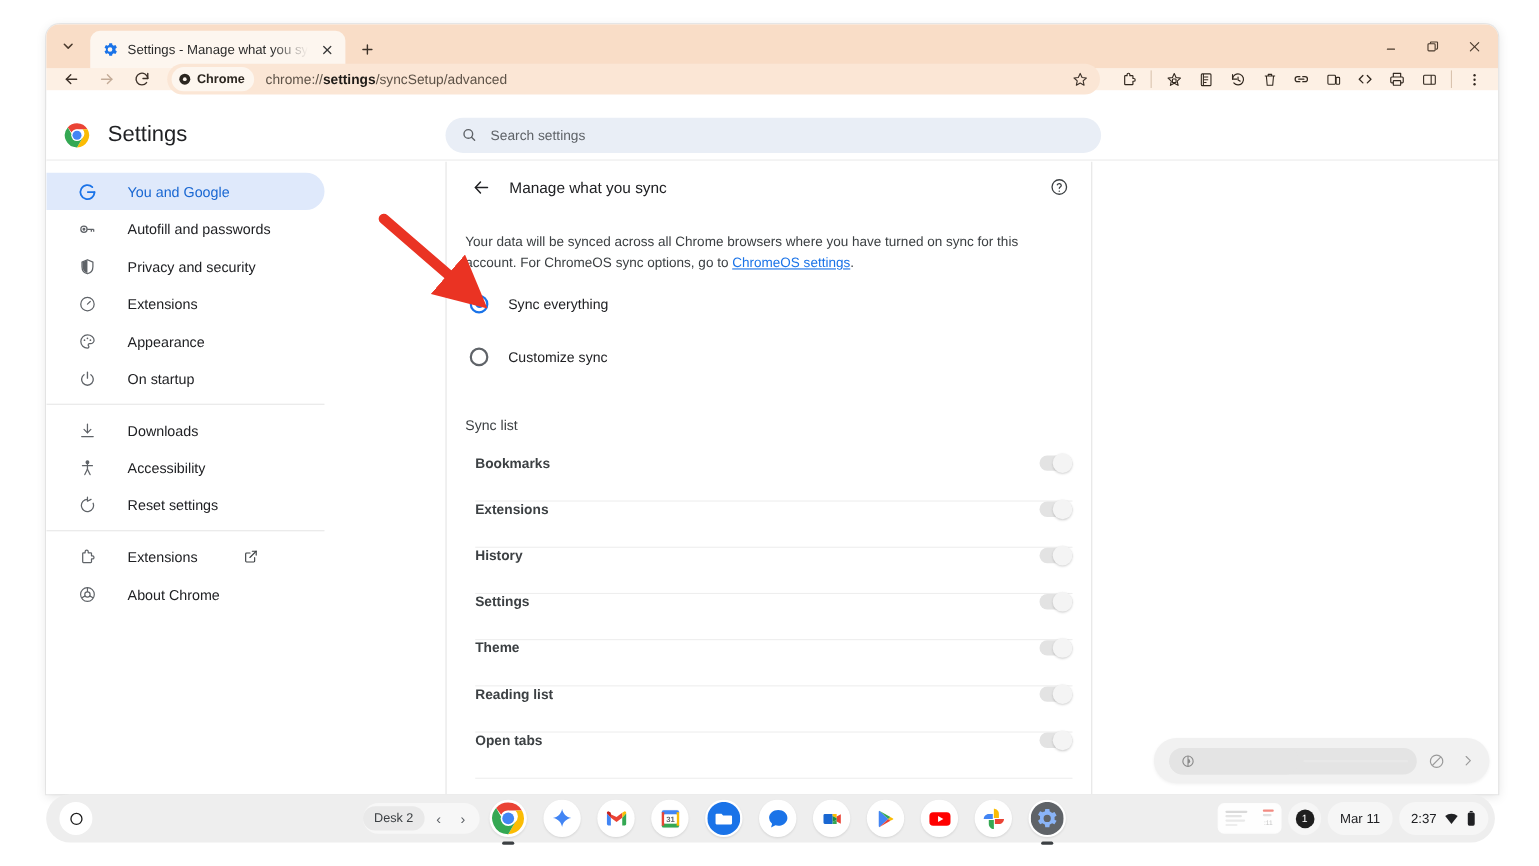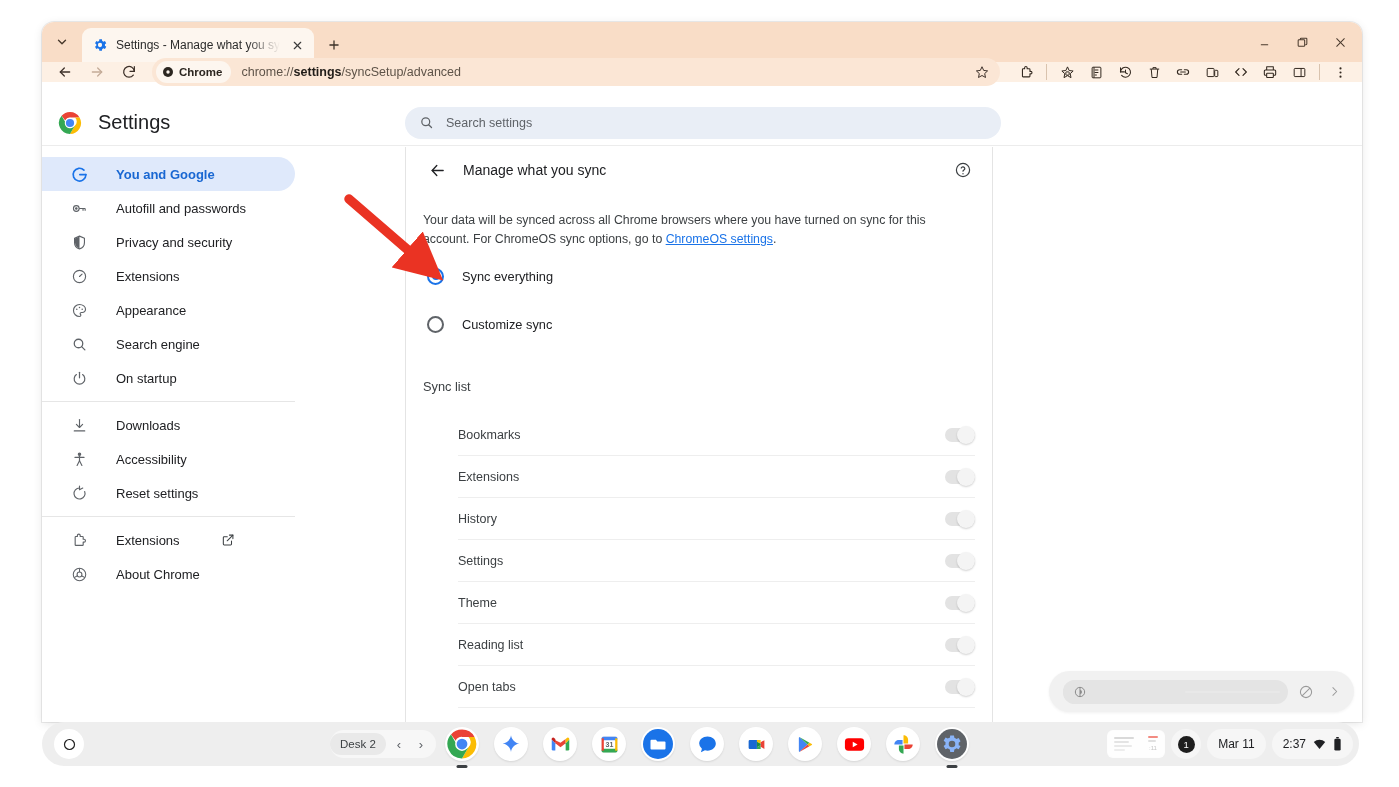--- a/index.html
+++ b/index.html
@@ -97,21 +97,21 @@
   .settings-body{position:absolute;left:0;right:0;top:47px;bottom:0;display:flex;background:#fff;}
 
   
   .sidebar{width:363px;flex:0 0 363px;padding-top:10px;background:#fff;}
   .nav-item{
     height:34px;display:flex;align-items:center;gap:27px;padding-left:27px;
     border-radius:0 17px 17px 0;margin-right:110px;color:#202124;
   }
   .nav-item .nav-ico{width:20px;height:20px;display:flex;align-items:center;justify-content:center;color:#5f6368;flex:0 0 auto;}
   .nav-item .nav-label{font-size:13px;white-space:nowrap;}
-  .nav-item.active{background:#dfe9fb;font-weight:bold;}
+  .nav-item.active{background:#dfe9fb;}
   .nav-item.active .nav-label{color:#1967d2;}
   .nav-item.active .nav-ico{color:#1967d2;}
   .nav-divider{height:1px;background:#e6e6e6;margin:6px 110px 6px 0;}
   .ext-link{width:14px;height:14px;margin-left:14px;color:#3c4043;display:flex;align-items:center;justify-content:center;}
 
   
   .main-col{flex:1 1 auto;position:relative;padding-left:40px;}
   .card{
     position:absolute;left:0;top:0;width:588px;bottom:0;background:#fff;
     border-left:1px solid #e4e4e4;border-right:1px solid #e4e4e4;
@@ -133,22 +133,22 @@
   .radio.checked::after{
     content:"";position:absolute;left:50%;top:50%;width:8px;height:8px;border-radius:50%;
     background:#1a73e8;transform:translate(-50%,-50%);
   }
   .radio-label{font-size:12.8px;color:#202124;}
 
   .section-title{font-size:12.8px;color:#3c4043;padding:34px 0 0 17px;}
 
   .sync-list{margin-top:20px;}
   .sync-row{
-    height:42px;display:flex;align-items:center;justify-content:space-between;
-    margin:0 17px 0 52px;border-bottom:1px solid #eeeeee;
+    height:42px;display:flex;justify-content:space-between;
+    margin:0 17px 0 26px;border-bottom:1px solid #eeeeee;font-weight:bold;
   }
   .sync-row:last-child{border-bottom:none;}
   .sync-label{font-size:12.5px;color:#3c4043;}
   .toggle{
     width:30px;height:14px;border-radius:7px;background:#e3e3e3;position:relative;flex:0 0 auto;
   }
   .toggle .knob{
     position:absolute;right:0px;top:-2px;width:18px;height:18px;border-radius:50%;
     background:#f4f4f4;box-shadow:0 1px 2px rgba(0,0,0,0.18);
   }
@@ -463,29 +463,20 @@
               <svg width="17" height="17" viewBox="0 0 24 24" fill="none" stroke="currentColor" stroke-width="1.6">
                   <path d="M12 3.5a8.5 8.5 0 0 0 0 17c1.2 0 1.9-.8 1.9-1.7 0-.5-.2-.9-.5-1.2-.3-.3-.5-.7-.5-1.2 0-.9.8-1.6 1.7-1.6h1.3a4.6 4.6 0 0 0 4.6-4.6c0-3.7-3.8-6.7-8.5-6.7z"></path>
                   <circle cx="8.2" cy="10.2" r="1.1" fill="currentColor" stroke="none"></circle>
                   <circle cx="12" cy="7.8" r="1.1" fill="currentColor" stroke="none"></circle>
                   <circle cx="15.8" cy="10.2" r="1.1" fill="currentColor" stroke="none"></circle>
                 </svg>
             </span>
             <span class="nav-label">Appearance</span>
           </div>
 
-          <div class="nav-item">
-            <span class="nav-ico">
-              <svg width="17" height="17" viewBox="0 0 24 24" fill="none" stroke="currentColor" stroke-width="1.8" stroke-linecap="round">
-                  <circle cx="10.6" cy="10.6" r="6"></circle>
-                  <line x1="15" y1="15" x2="19.6" y2="19.6"></line>
-                </svg>
-            </span>
-            <span class="nav-label">Search engine</span>
-          </div>
 
           <div class="nav-item">
             <span class="nav-ico">
               <svg width="17" height="17" viewBox="0 0 24 24" fill="none" stroke="currentColor" stroke-width="1.7" stroke-linecap="round">
                   <path d="M7.6 6.5a7.5 7.5 0 1 0 8.8 0"></path>
                   <line x1="12" y1="3.2" x2="12" y2="11"></line>
                 </svg>
             </span>
             <span class="nav-label">On startup</span>
           </div>

